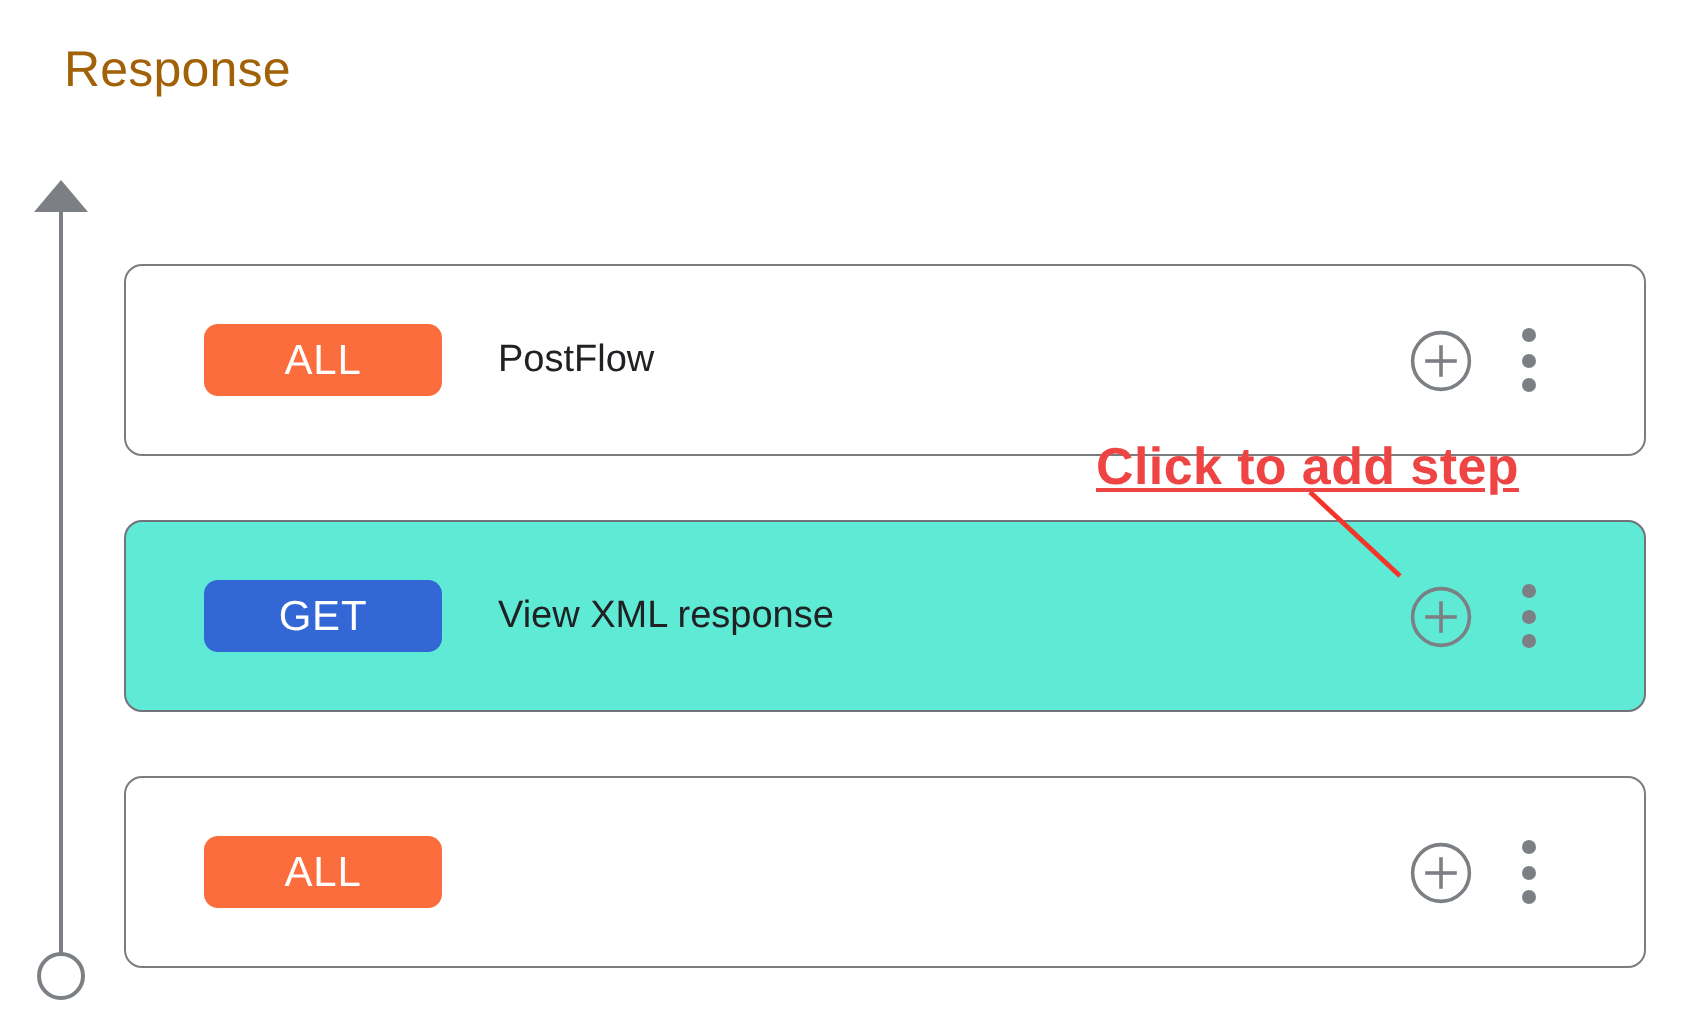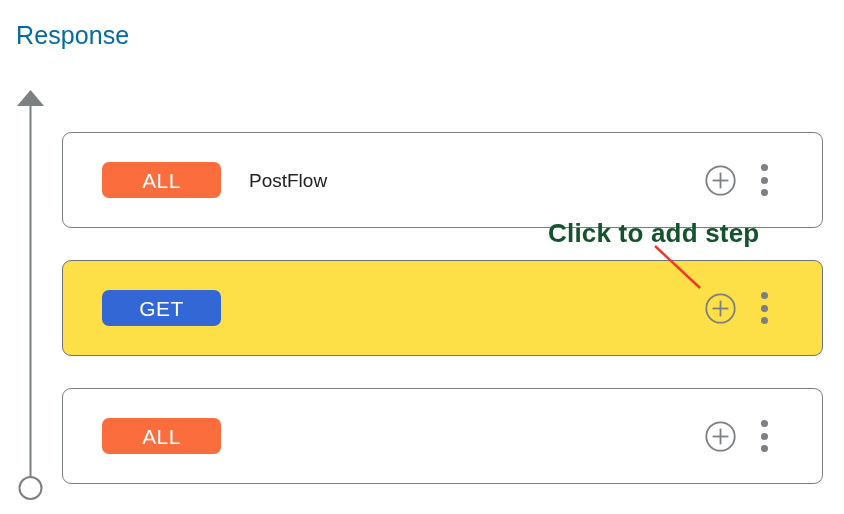--- a/index.html
+++ b/index.html
@@ -12,25 +12,25 @@
     height: 514px;
     position: relative;
     overflow: hidden;
     font-family: "Liberation Sans", sans-serif;
     -webkit-font-smoothing: antialiased;
   }
 
   
   #page-title {
     position: absolute;
-    left: 16px;
+    left: 32px;
     top: 20px;
     font-size: 25px;
     line-height: 30px;
-    color: #0369a1;
+    color: #a16207;
     font-weight: 400;
     letter-spacing: 0.1px;
     white-space: nowrap;
   }
 
   
   #flow-rail {
     position: absolute;
     left: 0px;
     top: 80px;
@@ -51,21 +51,21 @@
     position: relative;
     box-sizing: border-box;
     height: 96px;
     width: 761px;
     border: 1px solid #7a7d80;
     border-radius: 9px;
     background: #ffffff;
     margin-bottom: 32px;
   }
   .flow-card.is-selected {
-    background: #fde047;
+    background: #5eead4;
     border-color: #70737a;
     text-align: center;
   }
 
   .card-inner {
     position: absolute;
     inset: 0;
     display: flex;
     align-items: center;
   }
@@ -153,23 +153,24 @@
     height: 514px;
     pointer-events: none;
   }
   #annotation-label {
     position: absolute;
     left: 548px;
     top: 218px;
     font-size: 26px;
     line-height: 30px;
     font-weight: bold;
-    color: #14532d;
+    color: #ef4444;
     letter-spacing: 0.2px;
     white-space: nowrap;
+    text-decoration: underline;
   }
 </style>
 </head>
 <body>
 
 <div id="page-title">Response</div>
 
 <svg id="flow-rail" viewBox="0 0 64 425" width="64" height="425">
 
   <line x1="30.5" y1="14" x2="30.5" y2="397" stroke="#7c7f83" stroke-width="2"></line>
@@ -196,20 +197,21 @@
           <i></i>
           <i></i>
         </div>
       </div>
     </div>
   </div>
 
   <div class="flow-card is-selected">
     <div class="card-inner">
       <div class="method-badge get">GET</div>
+      <div class="step-name">View XML response</div>
       <div class="card-actions">
         <svg class="add-step-button" viewBox="0 0 31 31" width="31" height="31">
           <circle cx="15.5" cy="15.5" r="14.2" fill="none" stroke="#7c7f83" stroke-width="1.8"></circle>
           <line x1="15.5" y1="7.6" x2="15.5" y2="23.4" stroke="#7c7f83" stroke-width="1.8"></line>
           <line x1="7.6" y1="15.5" x2="23.4" y2="15.5" stroke="#7c7f83" stroke-width="1.8"></line>
         </svg>
         <div class="more-menu-button">
           <i></i>
           <i></i>
           <i></i>

